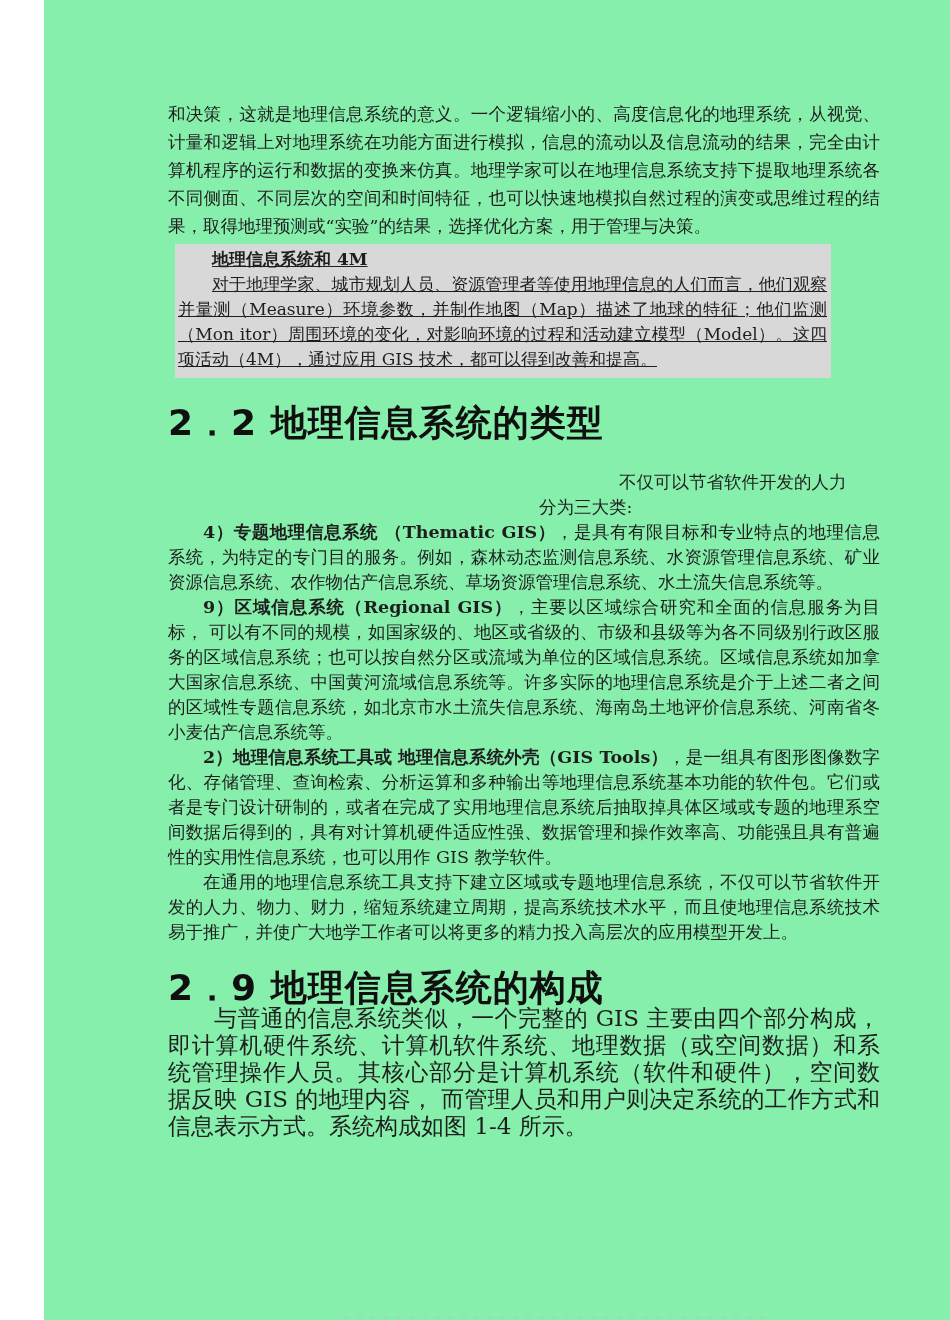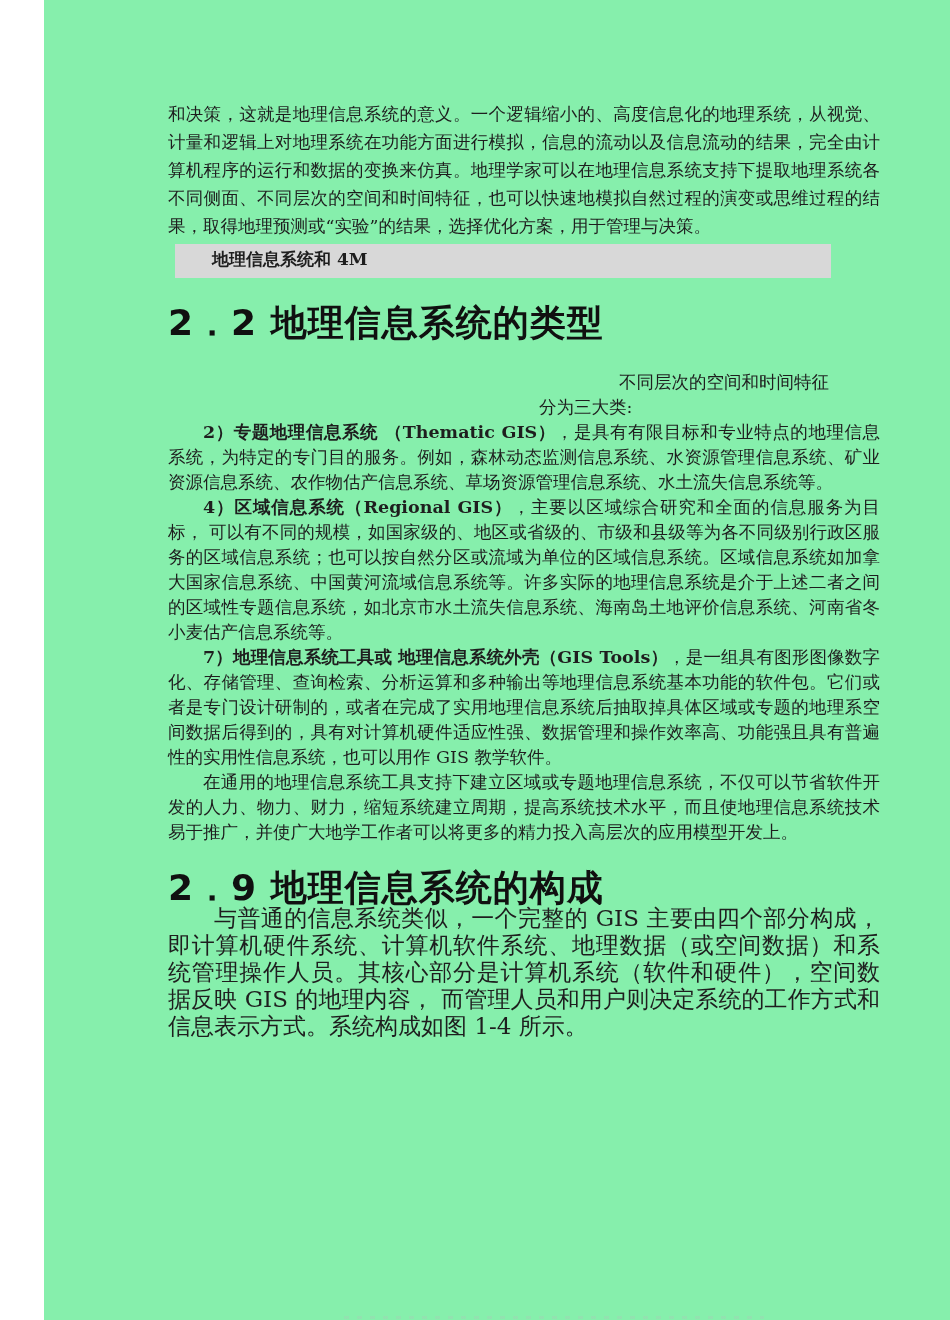--- a/index.html
+++ b/index.html
@@ -21,20 +21,21 @@
   .body-par { font-size:17.5px; line-height:28px; }
   .tight-par { font-size:17.5px; line-height:25px; }
   .indent { text-indent:2em; }
 
   .highlight-box {
     margin-left:7px;
     margin-top:4px;
     width:649px;
     padding:3px 4px 6px 3px;
     background:#d8d8d8;
+    text-decoration:underline;
   }
   .highlight-box p { font-size:17px; line-height:25px; }
 
   .sec-heading {
     margin:0;
     font-family:"DejaVu Sans","Liberation Sans",sans-serif;
     font-weight:bold;
     font-size:36px;
     line-height:34px;
     color:#101010;
@@ -60,34 +61,35 @@
 </head>
 <body>
 
 <div class="page">
   <div class="content">
 
     <p class="body-par">和决策，这就是地理信息系统的意义。一个逻辑缩小的、高度信息化的地理系统，从视觉、计量和逻辑上对地理系统在功能方面进行模拟，信息的流动以及信息流动的结果，完全由计算机程序的运行和数据的变换来仿真。地理学家可以在地理信息系统支持下提取地理系统各不同侧面、不同层次的空间和时间特征，也可以快速地模拟自然过程的演变或思维过程的结果，取得地理预测或“实验”的结果，选择优化方案，用于管理与决策。</p>
 
     <div class="highlight-box">
       <p class="indent"><span style="font-weight: bold;">地理信息系统和 4M</span></p>
+      <p class="indent">对于地理学家、城市规划人员、资源管理者等使用地理信息的人们而言，他们观察并量测（Measure）环境参数，并制作地图（Map）描述了地球的特征；他们监测（Mon itor）周围环境的变化，对影响环境的过程和活动建立模型（Model）。这四项活动（4M），通过应用 GIS 技术，都可以得到改善和提高。</p>
     </div>
 
     <h2 class="sec-heading heading-22">2．2 地理信息系统的类型</h2>
 
     <div class="wrap-lines">
-      <div class="wrap-line-1">不同层次的空间和时间特征</div>
+      <div class="wrap-line-1">不仅可以节省软件开发的人力</div>
       <div class="wrap-line-2">分为三大类:</div>
     </div>
 
-    <p class="tight-par indent"><span style="font-weight: bold;">2）专题地理信息系统 （Thematic GIS）</span><span>，是具有有限目标和专业特点的地理信息系统，为特定的专门目的服务。例如，森林动态监测信息系统、水资源管理信息系统、矿业资源信息系统、农作物估产信息系统、草场资源管理信息系统、水土流失信息系统等。</span></p>
+    <p class="tight-par indent"><span style="font-weight: bold;">4）专题地理信息系统 （Thematic GIS）</span><span>，是具有有限目标和专业特点的地理信息系统，为特定的专门目的服务。例如，森林动态监测信息系统、水资源管理信息系统、矿业资源信息系统、农作物估产信息系统、草场资源管理信息系统、水土流失信息系统等。</span></p>
 
-    <p class="tight-par indent"><span style="font-weight: bold;">4）区域信息系统（Regional GIS）</span><span>，主要以区域综合研究和全面的信息服务为目标， 可以有不同的规模，如国家级的、地区或省级的、市级和县级等为各不同级别行政区服务的区域信息系统；也可以按自然分区或流域为单位的区域信息系统。区域信息系统如加拿大国家信息系统、中国黄河流域信息系统等。许多实际的地理信息系统是介于上述二者之间的区域性专题信息系统，如北京市水土流失信息系统、海南岛土地评价信息系统、河南省冬小麦估产信息系统等。</span></p>
+    <p class="tight-par indent"><span style="font-weight: bold;">9）区域信息系统（Regional GIS）</span><span>，主要以区域综合研究和全面的信息服务为目标， 可以有不同的规模，如国家级的、地区或省级的、市级和县级等为各不同级别行政区服务的区域信息系统；也可以按自然分区或流域为单位的区域信息系统。区域信息系统如加拿大国家信息系统、中国黄河流域信息系统等。许多实际的地理信息系统是介于上述二者之间的区域性专题信息系统，如北京市水土流失信息系统、海南岛土地评价信息系统、河南省冬小麦估产信息系统等。</span></p>
 
-    <p class="tight-par indent"><span style="font-weight: bold;">7）地理信息系统工具或 地理信息系统外壳（GIS Tools）</span><span>，是一组具有图形图像数字化、存储管理、查询检索、分析运算和多种输出等地理信息系统基本功能的软件包。它们或者是专门设计研制的，或者在完成了实用地理信息系统后抽取掉具体区域或专题的地理系空间数据后得到的，具有对计算机硬件适应性强、数据管理和操作效率高、功能强且具有普遍性的实用性信息系统，也可以用作 GIS 教学软件。</span></p>
+    <p class="tight-par indent"><span style="font-weight: bold;">2）地理信息系统工具或 地理信息系统外壳（GIS Tools）</span><span>，是一组具有图形图像数字化、存储管理、查询检索、分析运算和多种输出等地理信息系统基本功能的软件包。它们或者是专门设计研制的，或者在完成了实用地理信息系统后抽取掉具体区域或专题的地理系空间数据后得到的，具有对计算机硬件适应性强、数据管理和操作效率高、功能强且具有普遍性的实用性信息系统，也可以用作 GIS 教学软件。</span></p>
 
     <p class="tight-par indent">在通用的地理信息系统工具支持下建立区域或专题地理信息系统，不仅可以节省软件开发的人力、物力、财力，缩短系统建立周期，提高系统技术水平，而且使地理信息系统技术易于推广，并使广大地学工作者可以将更多的精力投入高层次的应用模型开发上。</p>
 
     <h2 class="sec-heading heading-23">2．9 地理信息系统的构成</h2>
 
     <p class="final-par indent">与普通的信息系统类似，一个完整的 GIS 主要由四个部分构成，即计算机硬件系统、计算机软件系统、地理数据（或空间数据）和系统管理操作人员。其核心部分是计算机系统（软件和硬件），空间数据反映 GIS 的地理内容， 而管理人员和用户则决定系统的工作方式和信息表示方式。系统构成如图 1-4 所示。</p>
 
   </div>
 
   <div class="bottom-artifact"></div>

